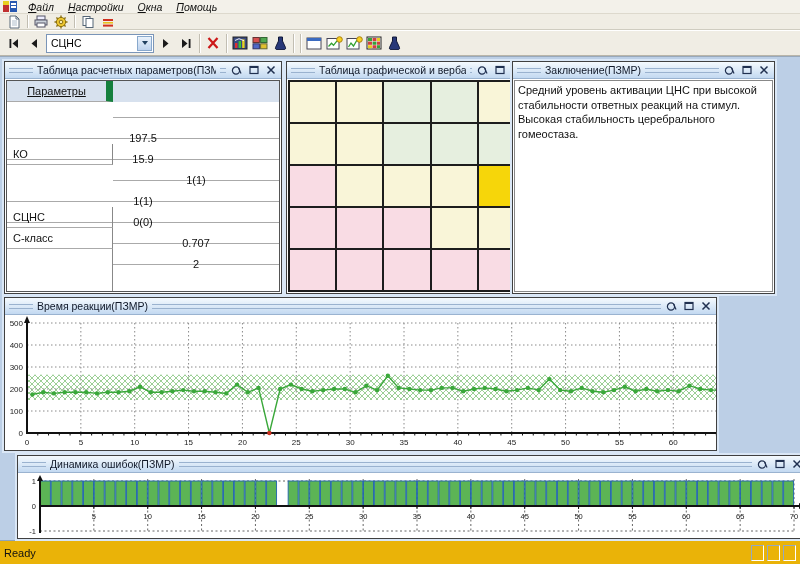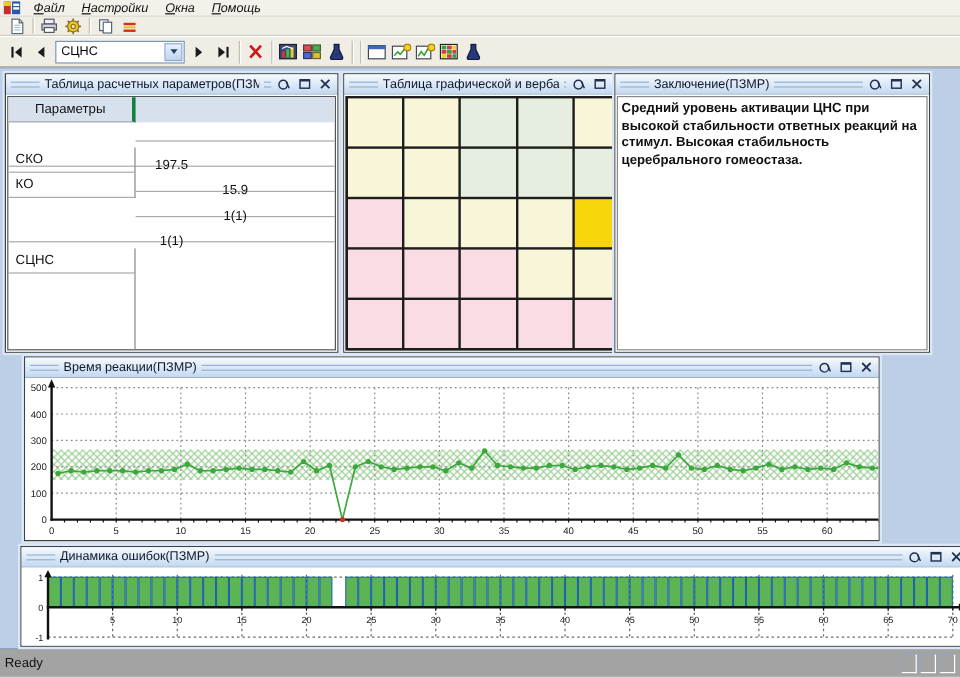--- a/index.html
+++ b/index.html
@@ -44,33 +44,33 @@
   
   .ptable { display:flex; flex-direction:column; height:calc(100% - 2px);
     margin:1px; border:1px solid #555; font-size:11px; background:#fff; color:#111; }
   .prow { display:flex; height:21px; flex:0 0 auto; }
   .prow.filler { flex:1 1 auto; height:auto; }
   .pname { width:106px; border-right:1px solid #888; padding-left:6px;
     display:flex; align-items:center; }
   .pval  { flex:1; display:flex; align-items:center; justify-content:center;margin-top:36px; }
   .prow:not(.filler) .pname, .prow:not(.filler) .pval { border-bottom:1px solid #aaa; }
   .phead { background:#d7e1ee; }
-  .phead .pname { justify-content:center; padding-left:0; border-right:3px solid #15803d;
-    border-bottom:1px solid #666; }
+  .phead .pname { justify-content:center; padding-left:0; border-right:7px solid #15803d;
+    border-bottom:1px solid #666;text-decoration:underline; }
   .phead .pval { border-bottom:1px solid #666; }
   
   .igrid { display:grid; grid-template-columns:repeat(5,1fr); grid-template-rows:repeat(5,1fr);
     gap:2px; background:#1d1d1d; border:2px solid #1d1d1d; height:calc(100% - 2px); margin:1px; }
   
   .concl { margin:1px; border:1px solid #888; height:calc(100% - 2px);
-    padding:2px 3px; font-size:11px; font-weight:bold; line-height:1.32; color:#111; }
+    padding:2px 3px; font-size:11px; font-weight:normal; line-height:1.32; color:#111; }
   .chartbox { width:788px; }
   .chartbox svg { display:block; }
   
-  .statusbar { height:24px; background:#a3a3a3; border-top:1px solid #8ba3bd;
+  .statusbar { height:24px; background:#eab308; border-top:1px solid #8ba3bd;
     display:flex; align-items:center; font-size:11px; padding:2px 4px; color:#111; }
   .sb-spacer { flex:1; }
   .sb-panel { width:13px; height:16px; margin-left:3px;
     border:1px solid; border-color:#94a8c0 #fff #fff #94a8c0; }
 </style>
 </head>
 <body>
 
 <div class="menubar">
   <svg class="app-icon" viewBox="0 0 14 11">
@@ -254,34 +254,39 @@
     <div class="wbody">
       <div class="ptable" id="ptable">
         <div class="prow phead">
           <div class="pname">Параметры</div>
           <div class="pval"></div>
         </div>
       <div class="prow">
             <div class="pval">197.5</div>
           </div>
           <div class="prow">
-            <div class="pname">СКО</div>
             <div class="pval">15.9</div>
           </div>
           <div class="prow">
             <div class="pname">КО</div>
             <div class="pval">1(1)</div>
           </div>
           <div class="prow">
             <div class="pval">1(1)</div>
           </div>
           <div class="prow">
+            <div class="pval">0(0)</div>
           </div>
           <div class="prow">
             <div class="pname">СЦНС</div>
+            <div class="pval">0.707</div>
+          </div>
+          <div class="prow">
+            <div class="pname">С-класс</div>
+            <div class="pval">2</div>
           </div>
           <div class="prow filler">
             <div class="pname"></div>
             <div class="pval"></div>
           </div>
         </div>
     </div>
   </section>
 
   <section class="win" style="left:286px;top:4px;width:242px;height:233px">
@@ -359,21 +364,21 @@
           <svg width="10" height="10" viewBox="0 0 10 10">
             <path d="M1.5 1.5L8.5 8.5M8.5 1.5L1.5 8.5" stroke="#203050" stroke-width="1.5"></path>
           </svg>
         </span>
     </header>
     <div class="wbody">
       <div class="concl">Средний уровень активации ЦНС при высокой стабильности ответных реакций на стимул. Высокая стабильность церебрального гомеостаза.</div>
     </div>
   </section>
 
-  <section class="win" style="left:20px;top:240px;width:713px;height:154px">
+  <section class="win" style="left:4px;top:240px;width:713px;height:154px">
     <header class="titlebar">
       <span class="grip g-left"></span>
       <span class="title">Время реакции(ПЗМР)</span>
       <span class="grip g-right"></span>
       <span class="wbtn">
           <svg width="11" height="11" viewBox="0 0 11 11">
             <circle cx="5" cy="5.5" r="3.6" fill="none" stroke="#203050" stroke-width="1.2"></circle>
             <path d="M7.5 3L10 8.5" stroke="#203050" stroke-width="1.2"></path>
           </svg>
         </span>

